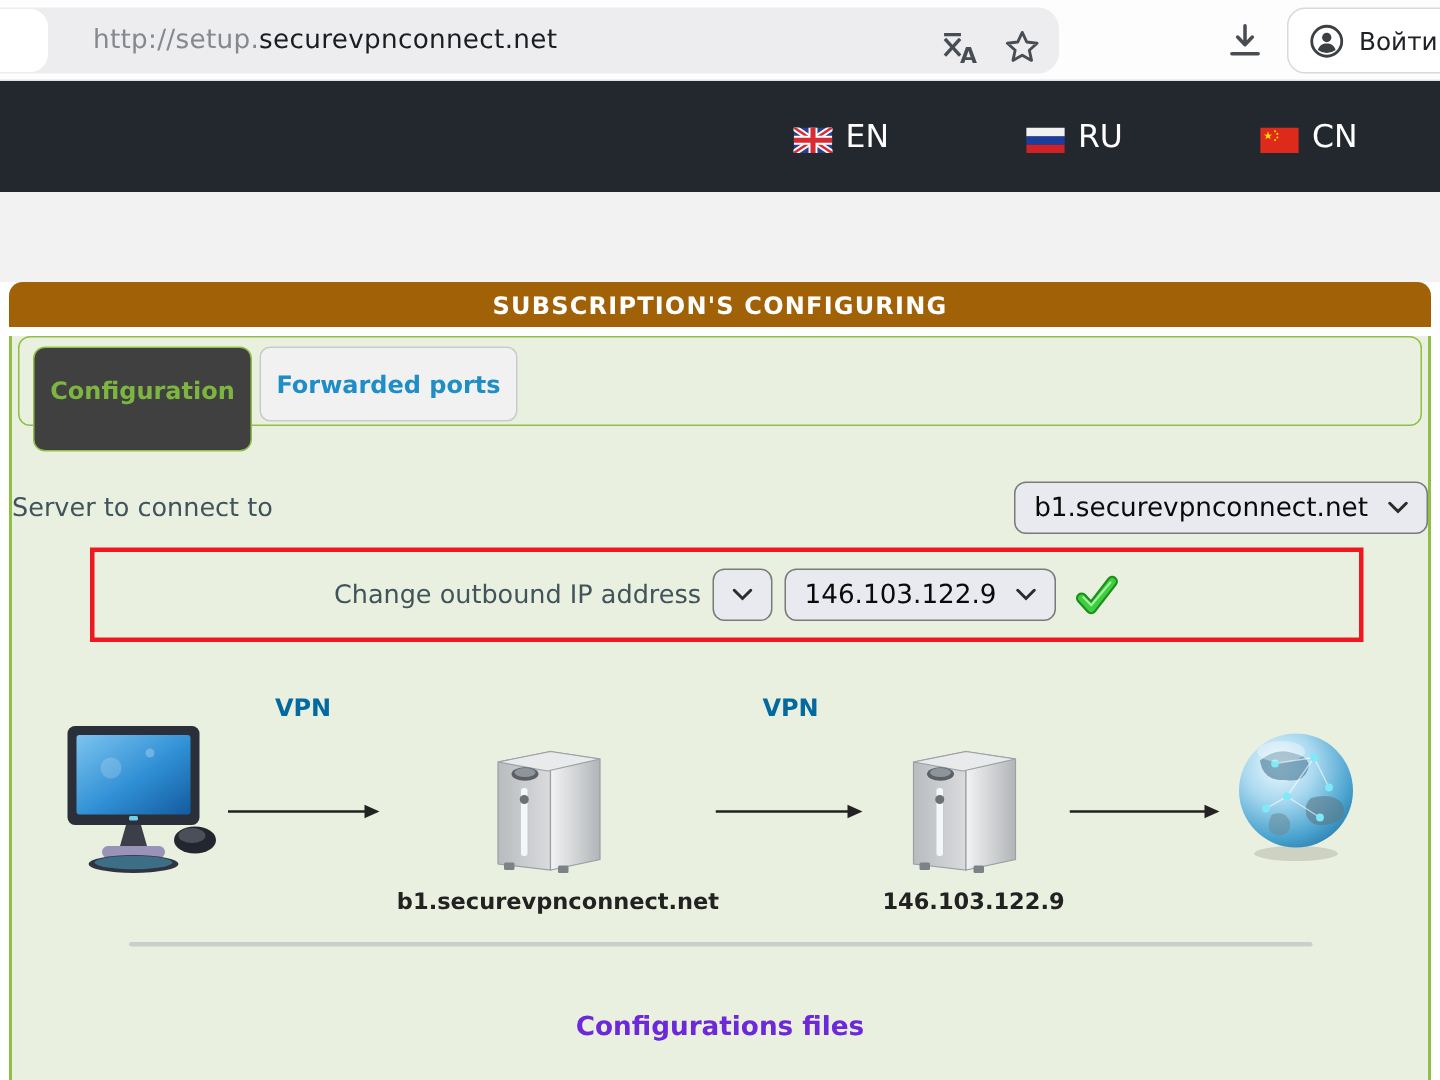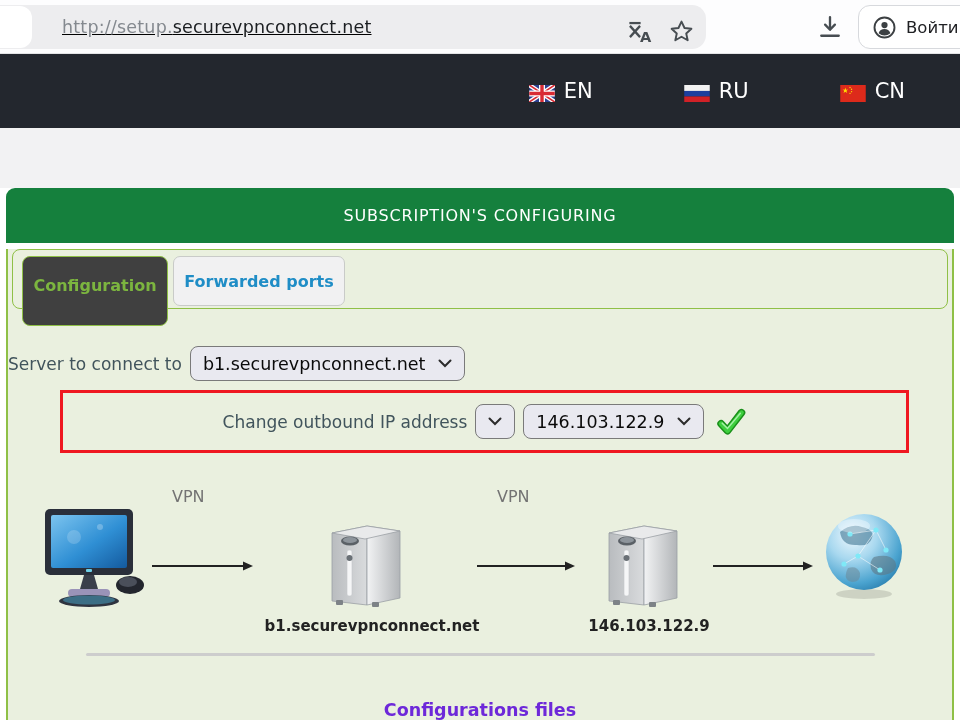--- a/index.html
+++ b/index.html
@@ -4,21 +4,21 @@
 <style>
   * { margin:0; padding:0; box-sizing:border-box; }
   html,body { width:960px; height:720px; overflow:hidden; background:#fff;
               font-family:"DejaVu Sans","Liberation Sans",sans-serif; }
 
   
   .browser-bar { position:relative; width:960px; height:54px; background:#fdfdfe;
                  border-bottom:1px solid #e3e4e6; }
   .url-pill { position:absolute; left:-20px; top:5px; width:726px; height:44px;
               background:#ededef; border-radius:14px; }
-  .url-text { position:absolute; left:82px; top:12px; font-size:17.5px; letter-spacing:.2px;text-decoration:underline; }
+  .url-text { position:absolute; left:82px; top:12px; font-size:17.5px; letter-spacing:.2px; }
   .url-scheme { color:#84898f; }
   .url-domain { color:#1b1e21; font-weight:500; }
   .pill-icon { position:absolute; top:13px; width:27px; height:27px; }
   .translate-pos { left:646px; }
   .star-pos { left:688px; }
   .left-frag { position:absolute; left:-14px; top:6px; width:46px; height:42px;
                background:#fff; border-radius:12px; }
   .dl-icon { position:absolute; left:816px; top:13px; width:28px; height:28px; }
   .login-btn { position:absolute; left:858px; top:5px; width:118px; height:44px;
                background:#fff; border:1px solid #d7d9dd; border-radius:12px;
@@ -31,50 +31,50 @@
               justify-content:flex-end; align-items:center; gap:44px; padding-right:55px; }
   .lang-item { display:flex; align-items:center; gap:9px; color:#fff; font-size:21px;
                cursor:pointer;margin-left:47px; }
   .flag { width:26px; height:17px; display:block; border-radius:1px; }
 
   
   .page-gap { width:960px; height:60px; background:#f2f2f3; }
 
   
   .panel { position:absolute; left:6px; top:188px; width:948px; }
-  .panel-header { height:55px; background:#15803d; border-radius:9px 9px 0 0;
+  .panel-header { height:30px; background:#a16207; border-radius:9px 9px 0 0;
                   display:flex; align-items:center; justify-content:center;
-                  color:#fff; font-weight:normal; font-size:16px; letter-spacing:.8px; }
+                  color:#fff; font-weight:bold; font-size:16px; letter-spacing:.8px; }
   .panel-body { position:relative; background:#eaf0df; height:500px;
                 border-left:2px solid #8fc046; border-right:2px solid #8fc046; }
 
   .tab-strip { position:relative; margin:6px 4px 0 4px; height:60px;
                border:1.5px solid #8fc046; border-radius:8px; }
   .tab { position:absolute; top:6px; display:flex; align-items:center; justify-content:center;
          font-weight:bold; font-size:16px; cursor:pointer; }
   .tab-active { left:9px; width:146px; height:70px; background:#404040;
                 border:1.5px solid #8fc046; border-radius:8px; color:#7cb53f; z-index:2;
                 align-items:flex-start; padding-top:19px; }
   .tab-inactive { left:160px; width:172px; height:50px; background:#f1f1f2;
                   border:1px solid #c9cbc8; border-radius:7px; color:#1f8dc6; }
 
-  .server-row { margin-top:37px; display:flex; justify-content:flex-start; align-items:center; gap:8px; }
+  .server-row { margin-top:37px; display:flex; justify-content:space-between; align-items:center; gap:8px; }
   .row-label { font-size:17px; color:#41545c; }
   .select { height:35px; background:#e9e9f0; border:1px solid #7a7a7a; border-radius:8px;
             display:flex; align-items:center; gap:13px; padding:0 12px; font-size:17.5px;
             color:#0a0a0a; cursor:pointer; white-space:nowrap; }
   .chev { display:block; }
 
   .red-box { margin:9px 0 0 52px; width:849px; height:63px; border:3px solid #ef1821;
              display:flex; justify-content:center; align-items:center; gap:8px; }
   .check-icon { width:30px; height:28px; margin-left:4px; }
 
   .diagram { position:relative; margin-top:24px; height:165px; }
   .dia-abs { position:absolute; }
-  .vpn-label { width:60px; text-align:left; font-weight:normal; font-size:16px; color:#737373; }
+  .vpn-label { width:60px; text-align:center; font-weight:bold; font-size:16px; color:#0369a1; }
   .dia-caption { width:240px; text-align:center; font-weight:bold; font-size:15px; color:#222; }
 
   .divider { margin:11px 0 0 78px; width:789px; height:3px; background:#cdcdcd;
              border:none; border-radius:2px; }
   .files-heading { margin-top:44px; text-align:center; font-weight:bold;
                    font-size:17.5px; color:#6d28d9; }
 </style>
 </head>
 <body>
 

